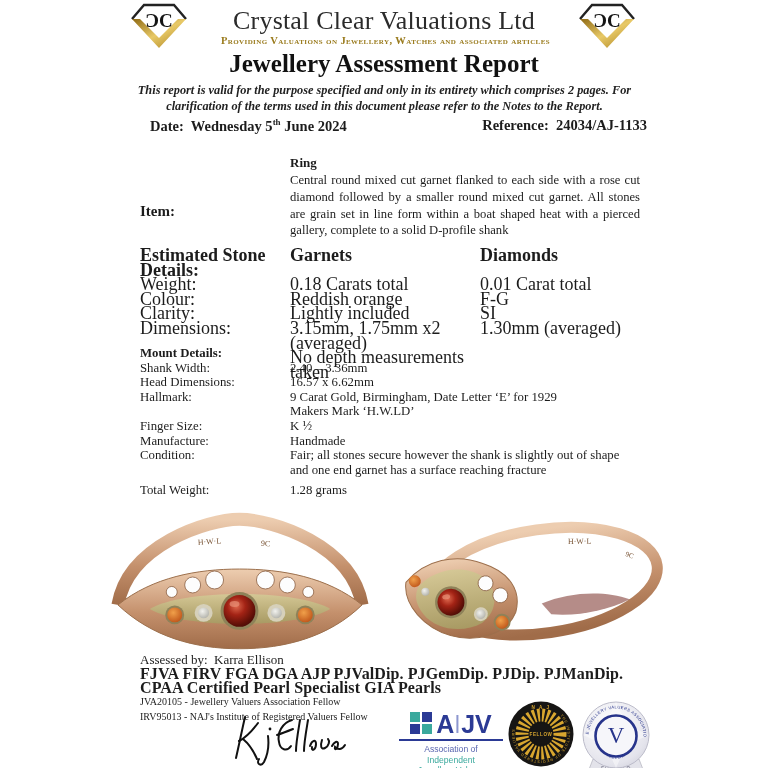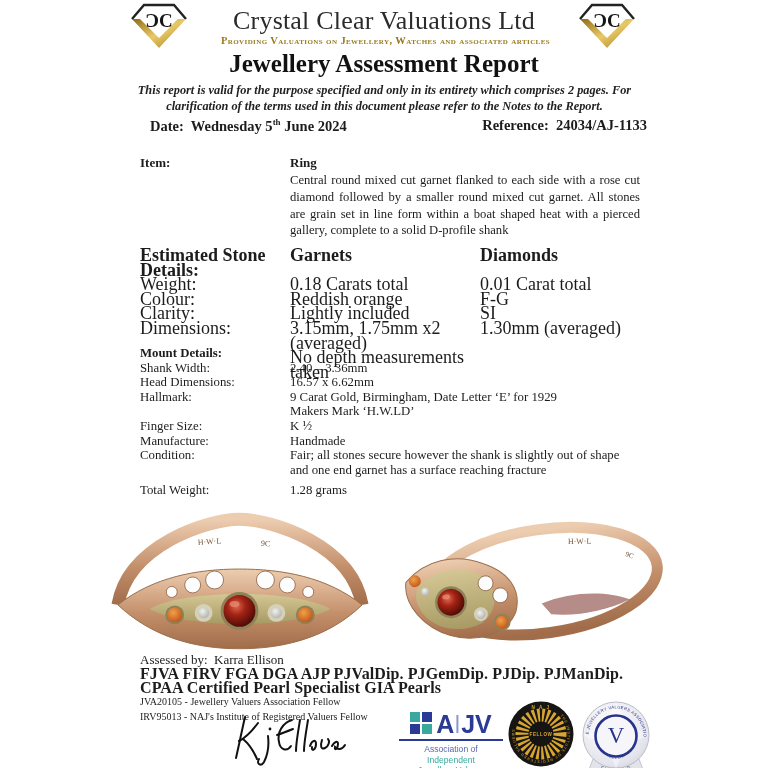--- a/index.html
+++ b/index.html
@@ -20,21 +20,21 @@
   .report-title{position:absolute;top:50px;left:0;right:0;text-align:center;
                 font-size:25px;font-weight:bold;color:#111;}
   .disclaimer{position:absolute;top:82px;left:132px;width:505px;text-align:center;
               font-style:italic;font-weight:bold;font-size:12.3px;line-height:16px;color:#222;}
 
   .date-row{position:absolute;top:117px;left:140px;width:497px;display:flex;
             justify-content:space-between;font-weight:bold;font-size:14.5px;margin-left:10px;}
   .date-row sup{font-size:9px;}
 
   
-  .kv-label{font-size:13px;}
+  .kv-label{font-size:15px;margin-top:48px;}
   .bold{font-weight:bold;}
 
   .item-section{position:absolute;top:155px;left:140px;width:500px;
                 display:grid;grid-template-columns:150px 1fr;font-size:13px;}
   .item-desc{text-align:justify;line-height:16.8px;font-size:12.6px;}
   .item-name{font-weight:bold;margin-bottom:1px;}
 
   .stones{position:absolute;top:248px;left:140px;width:510px;
           display:grid;grid-template-columns:150px 190px 170px;
           font-size:18px;line-height:14.6px;}

